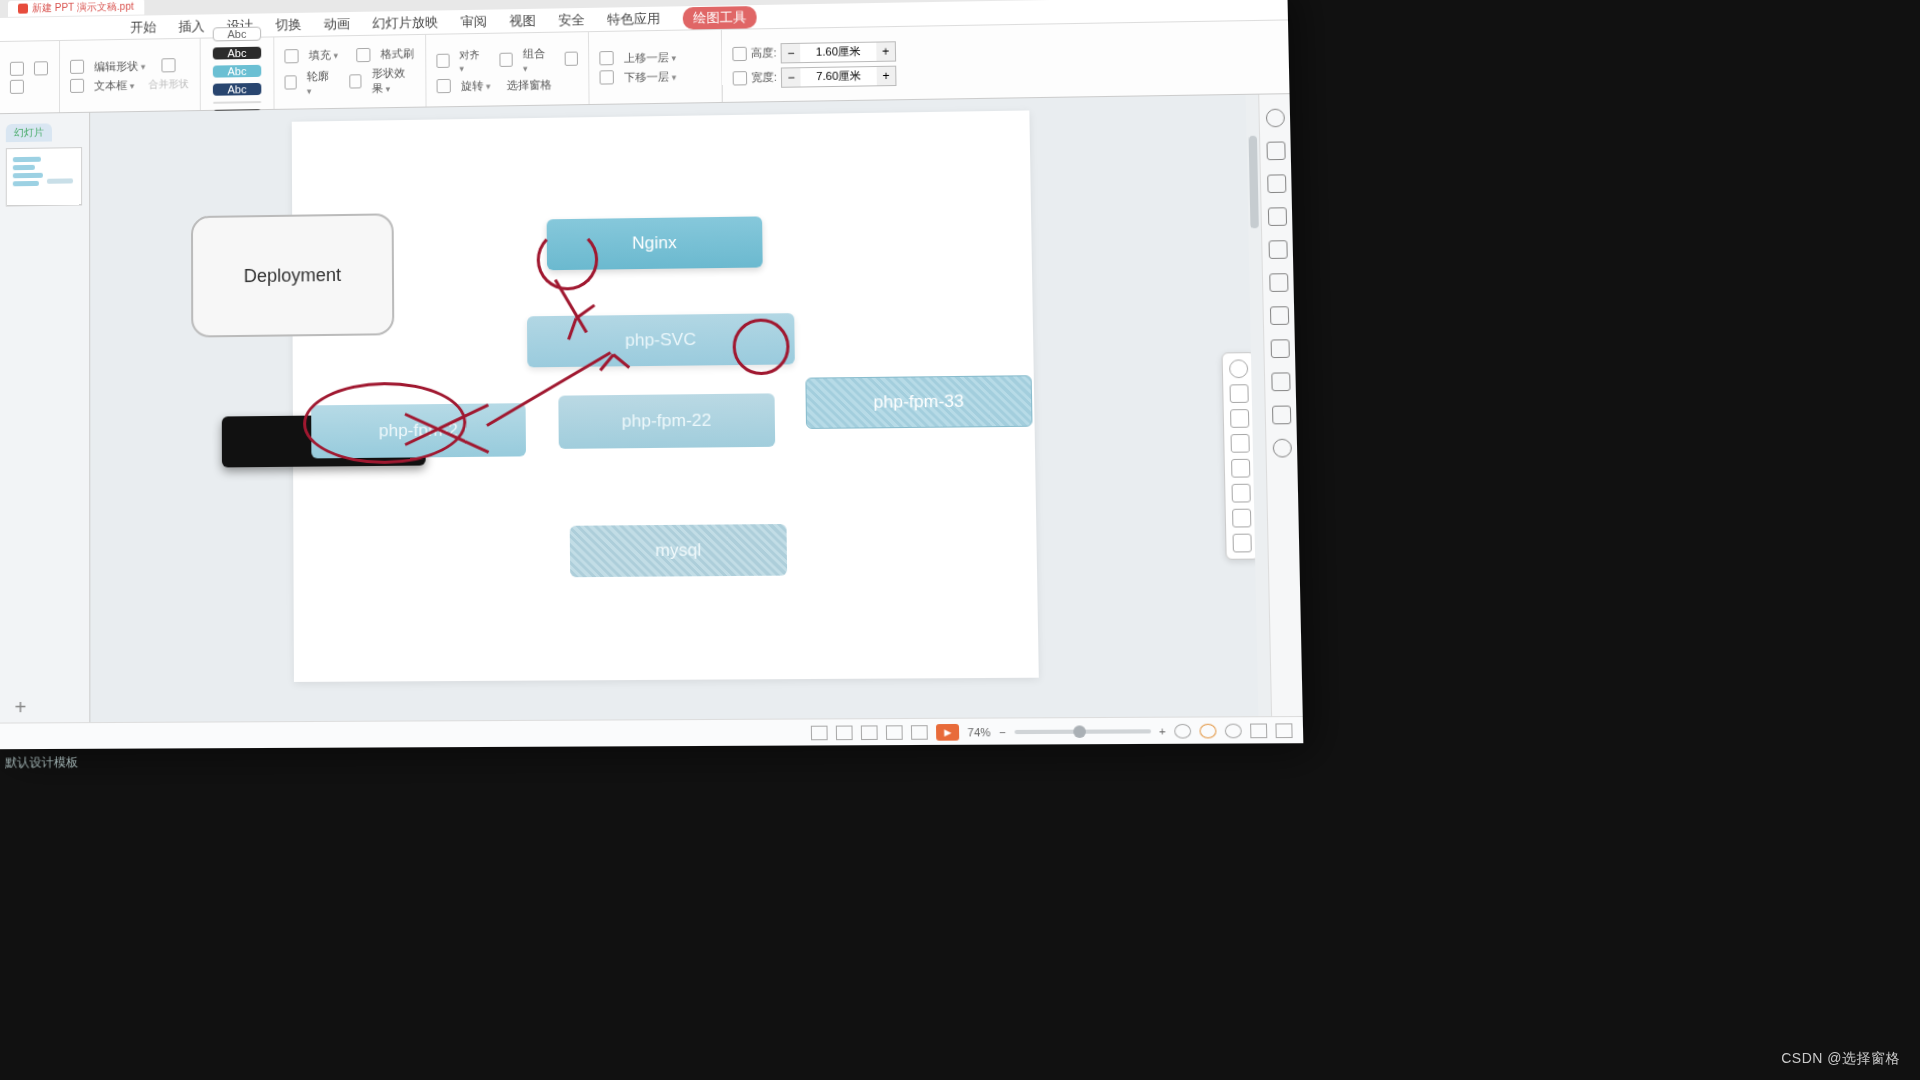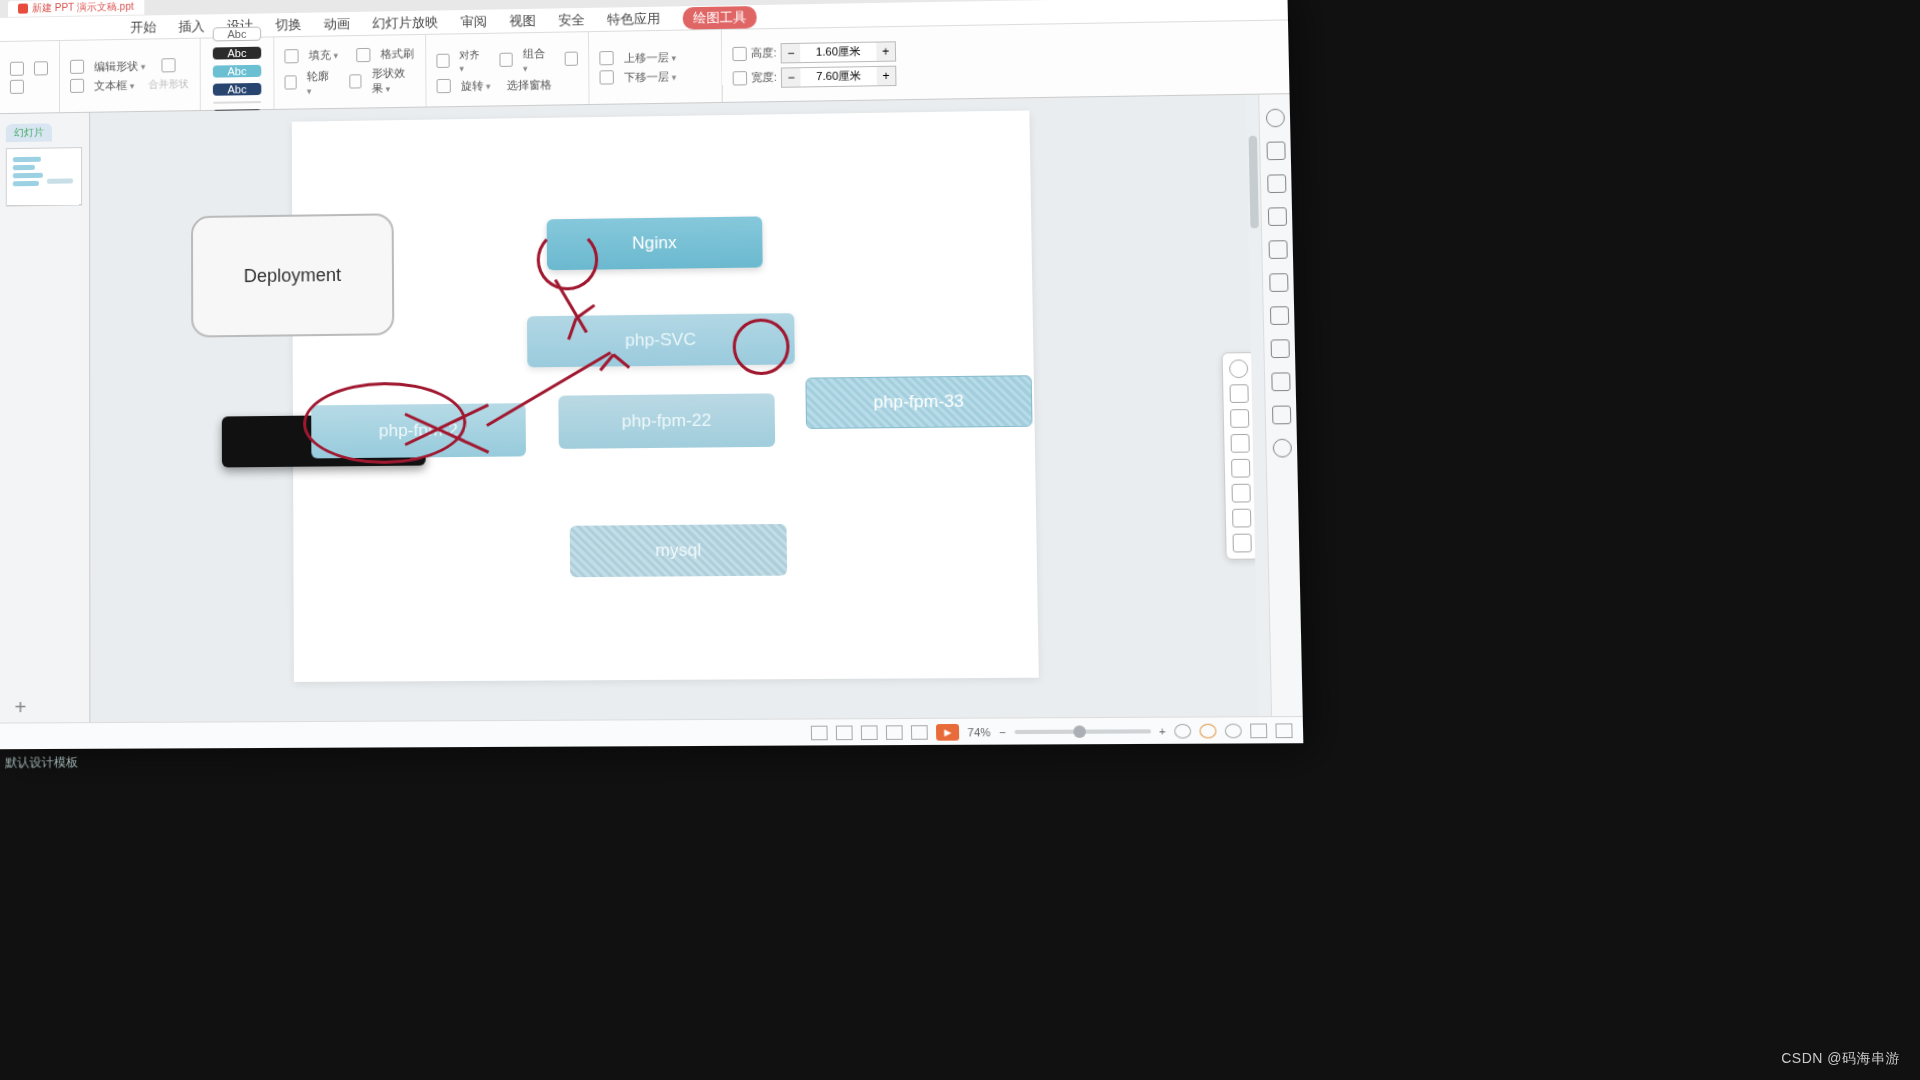--- a/index.html
+++ b/index.html
@@ -301,13 +301,13 @@
       <span class="vbtn" style="border-radius:50%;border-color:#e39a4a"></span>
       <span class="vbtn" style="border-radius:50%"></span>
       <span class="vbtn"></span>
       <span class="vbtn"></span>
     </div>
   </div>
 
   <div class="bottom-note">默认设计模板</div>
 </div>
 
-<div class="wm">CSDN @码海串游</div>
+<div class="wm">CSDN @选择窗格</div>
 
 </body></html>

